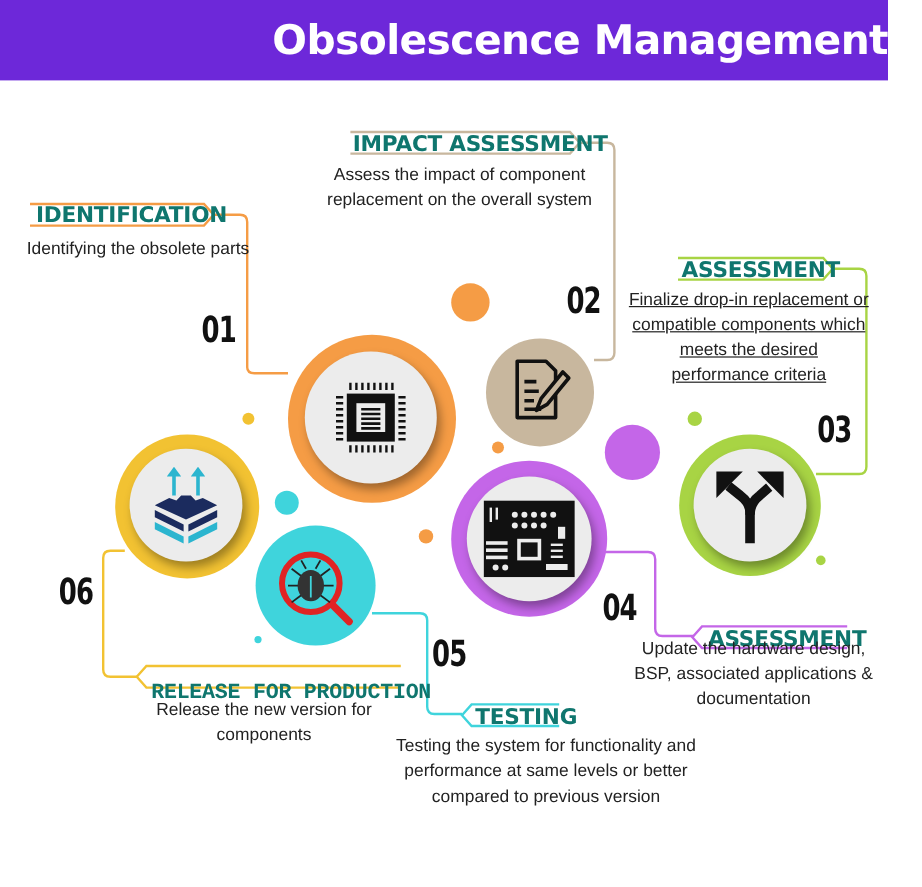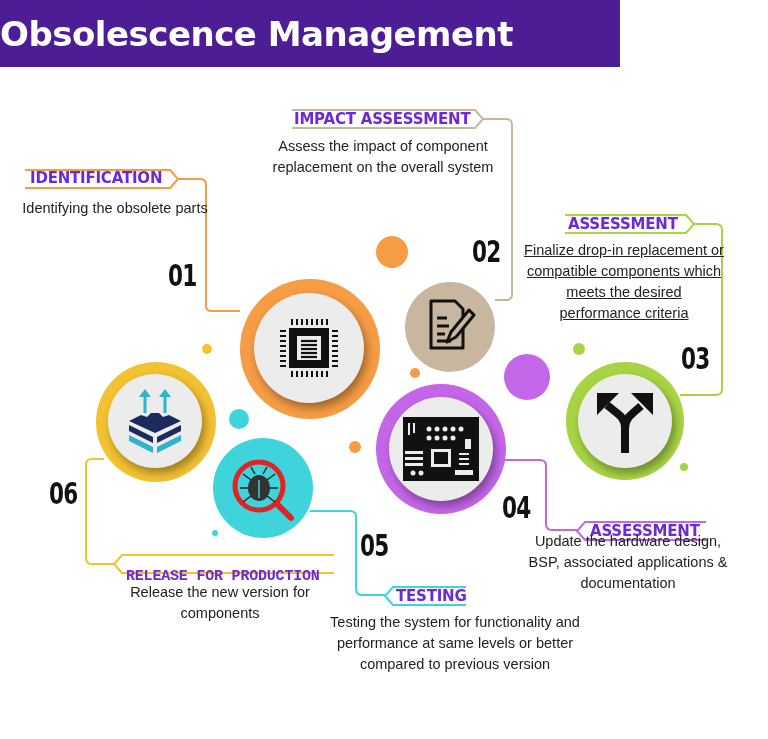--- a/index.html
+++ b/index.html
@@ -1,21 +1,21 @@
 <!DOCTYPE html>
 <html><head>
 <meta charset="utf-8">
 <style>
   * { box-sizing: border-box; margin: 0; padding: 0; }
   html, body { width: 768px; height: 739px; background: #ffffff; overflow: hidden; }
   body { position: relative; font-family: "Liberation Sans", sans-serif; color: #1a1a1a; }
-  .header { position: absolute; left: 0; top: 0; width: 620px; height: 67px; background: #4c1d95; display: flex; align-items: center; justify-content: flex-start; }
+  .header { position: absolute; left: 0; top: 0; width: 740px; height: 67px; background: #6d28d9; display: flex; align-items: center; justify-content: flex-end; }
   .header h1 { color: #fff; font-family: "DejaVu Sans", sans-serif; font-weight: bold; font-size: 34px; letter-spacing: -0.5px; }
   svg.lines { position: absolute; left: 0; top: 0; }
-  .label { position: absolute; font-family: "DejaVu Sans", sans-serif; font-weight: bold; font-size: 15px; color: #6d28d9; white-space: nowrap; letter-spacing: -0.2px; }
+  .label { position: absolute; font-family: "DejaVu Sans", sans-serif; font-weight: bold; font-size: 18px; color: #0f766e; white-space: nowrap; letter-spacing: -0.2px; }
   .desc { position: absolute; font-size: 14.5px; line-height: 21px; text-align: center; color: #222; }
   .num { position: absolute; font-family: "DejaVu Sans", sans-serif; font-weight: bold; font-size: 30px; color: #111; transform: scaleX(0.72); transform-origin: left top; letter-spacing: -1px; }
   .circle { position: absolute; border-radius: 50%; }
   .inner { position: absolute; border-radius: 50%; background: #ececec; box-shadow: 3px 5px 8px rgba(0,0,0,0.35); display: flex; align-items: center; justify-content: center; }
   .dot { position: absolute; border-radius: 50%; }
 </style>
 </head>
 <body>
 
 <div class="header">

